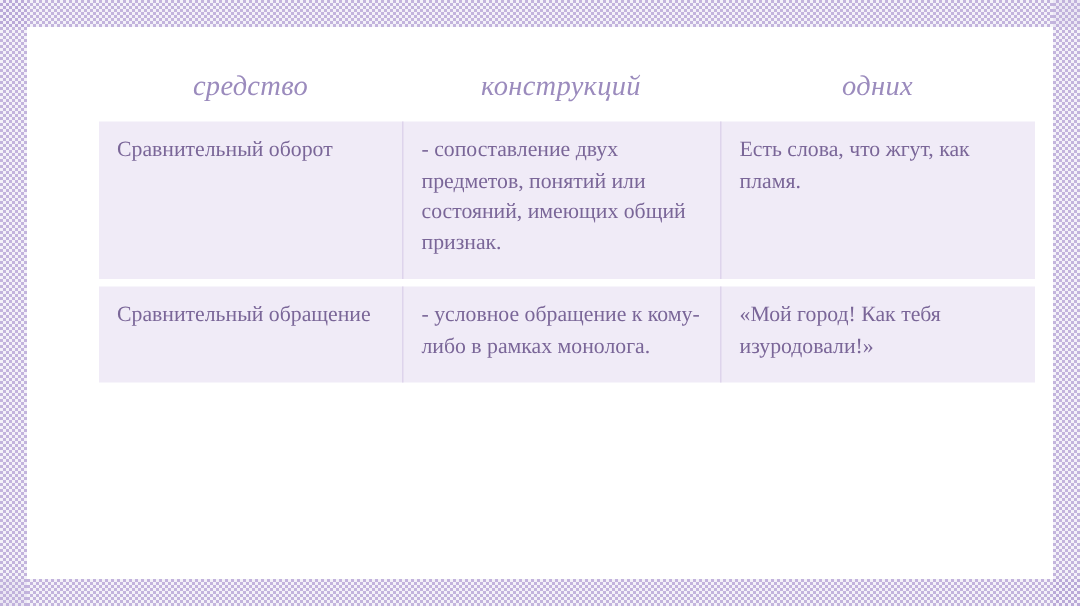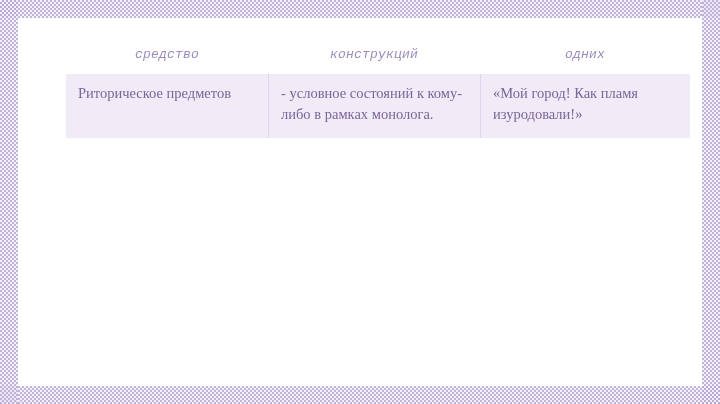--- a/index.html
+++ b/index.html
@@ -63,27 +63,26 @@
     table-layout: fixed;
   }
 
   table.gram-table col.c1 { width: 202px; }
   table.gram-table col.c2 { width: 212px; }
   table.gram-table col.c3 { width: 210px; }
 
   thead th {
     font-style: italic;
     font-weight: normal;
-    font-size: 13px;
+    font-size: 19px;
     color: #9b8bbd;
     padding: 0 0 7px 0;
     text-align: center;
     letter-spacing: 0.2px;
     background: transparent;
-    font-family: Liberation Mono, monospace;
   }
 
   tbody td {
     background: #f0ebf7;
     color: #7a6698;
     font-size: 14.5px;
     line-height: 1.42;
     vertical-align: top;
     padding: 9px 12px 14px 12px;
     border: 0;
@@ -144,30 +143,41 @@
         </colgroup>
         <thead>
           <tr>
             <th>средство</th>
             <th>конструкций</th>
             <th>одних</th>
           </tr>
         </thead>
         <tbody>
 
+          <tr>
+            <td class="col-term">
+              <span class="cell-text">Сравнительный оборот</span>
+            </td>
+            <td class="col-def">
+              <span class="cell-text">- сопоставление двух предметов, понятий или состояний, имеющих общий признак.</span>
+            </td>
+            <td class="col-ex">
+              <span class="cell-text">Есть слова, что жгут, как пламя.</span>
+            </td>
+          </tr>
 
           <tr>
             <td class="col-term">
-              <span class="cell-text">Риторическое предметов</span>
+              <span class="cell-text">Сравнительный обращение</span>
             </td>
             <td class="col-def">
-              <span class="cell-text">- условное состояний к кому-либо в рамках монолога.</span>
+              <span class="cell-text">- условное обращение к кому-либо в рамках монолога.</span>
             </td>
             <td class="col-ex">
-              <span class="cell-text">«Мой город! Как пламя изуродовали!»</span>
+              <span class="cell-text">«Мой город! Как тебя изуродовали!»</span>
             </td>
           </tr>
 
 
         </tbody>
       </table>
     </div>
 
   </div>
 

